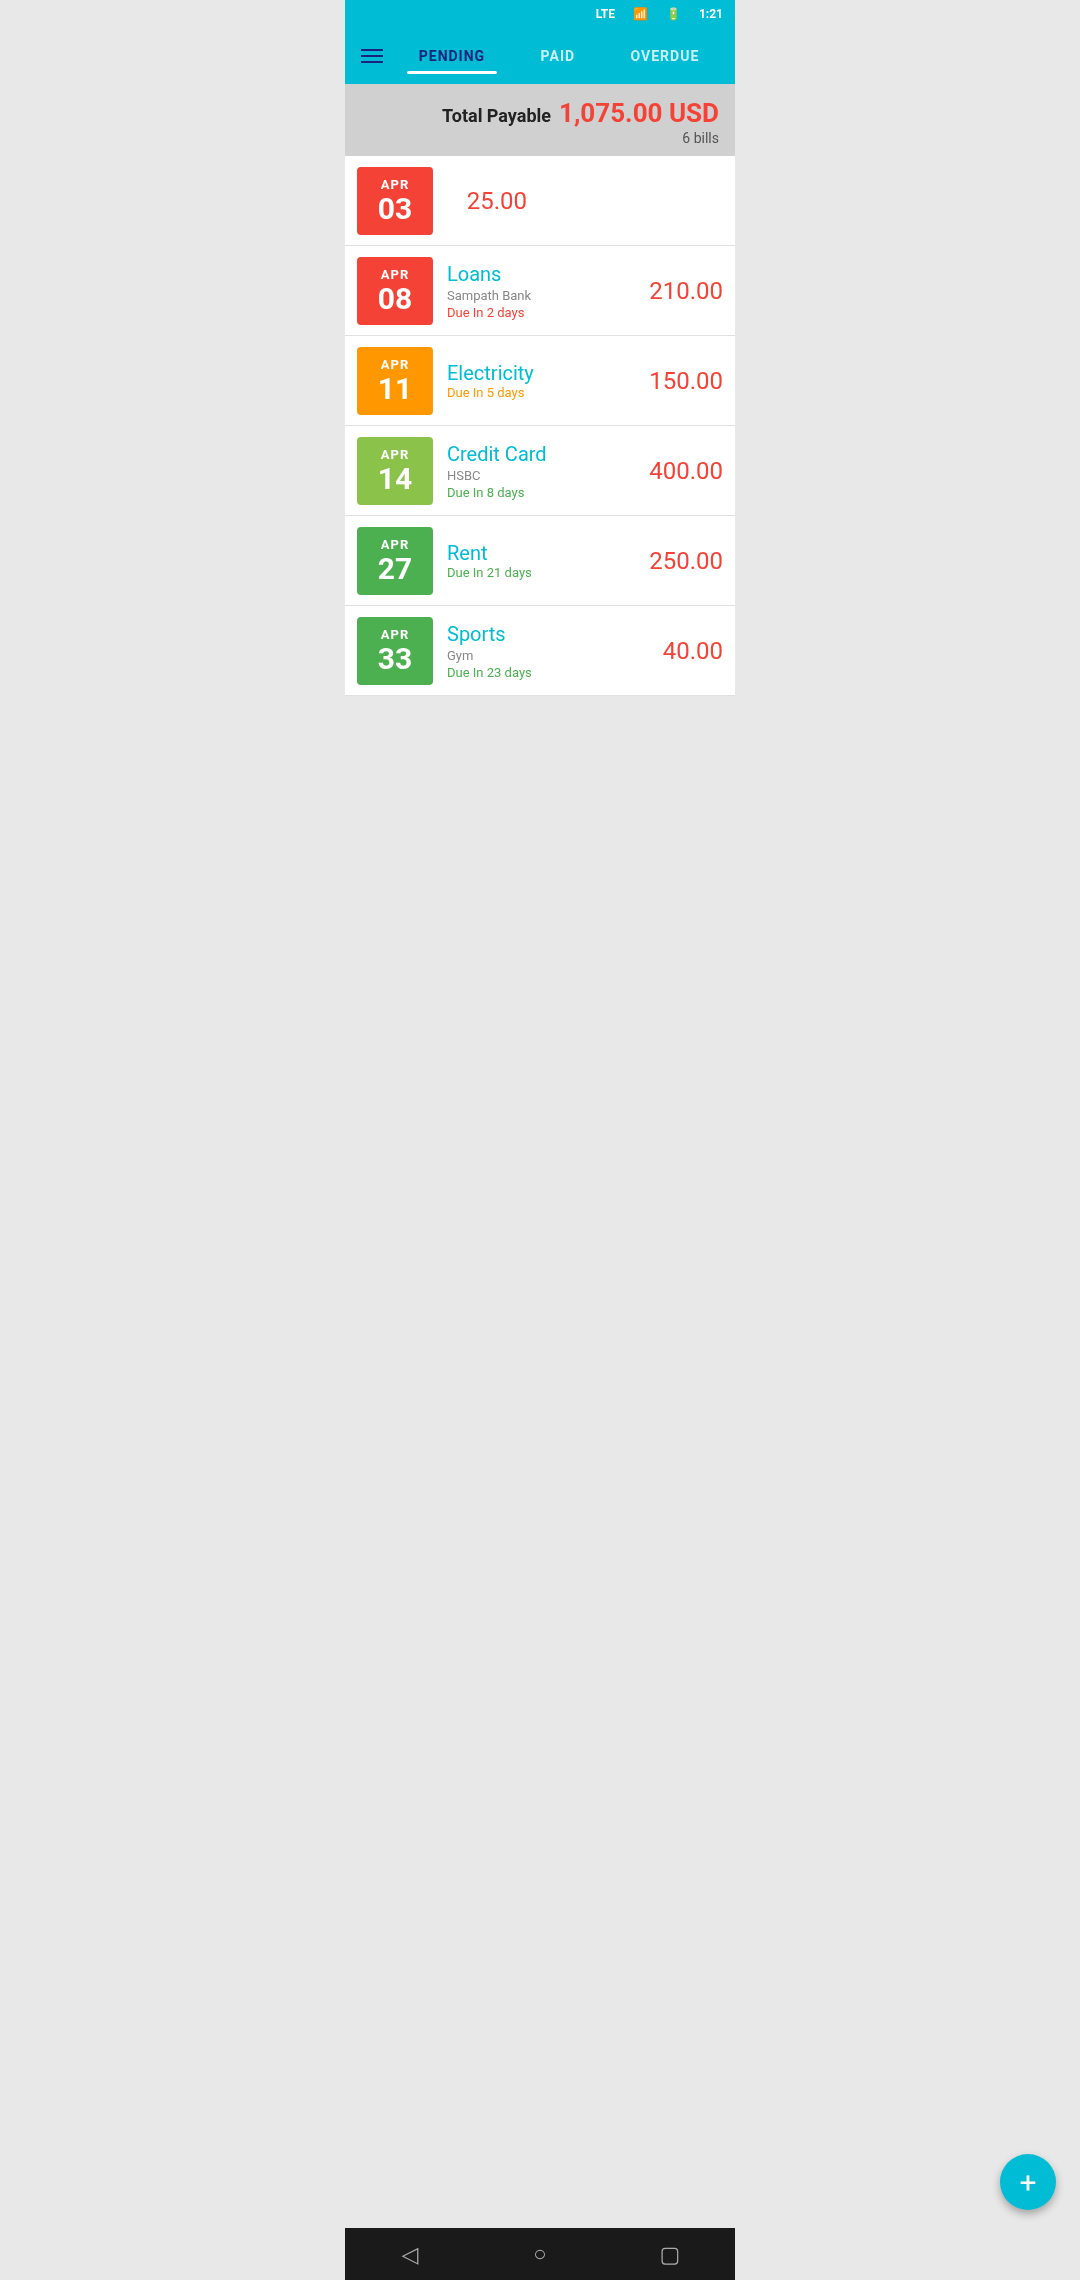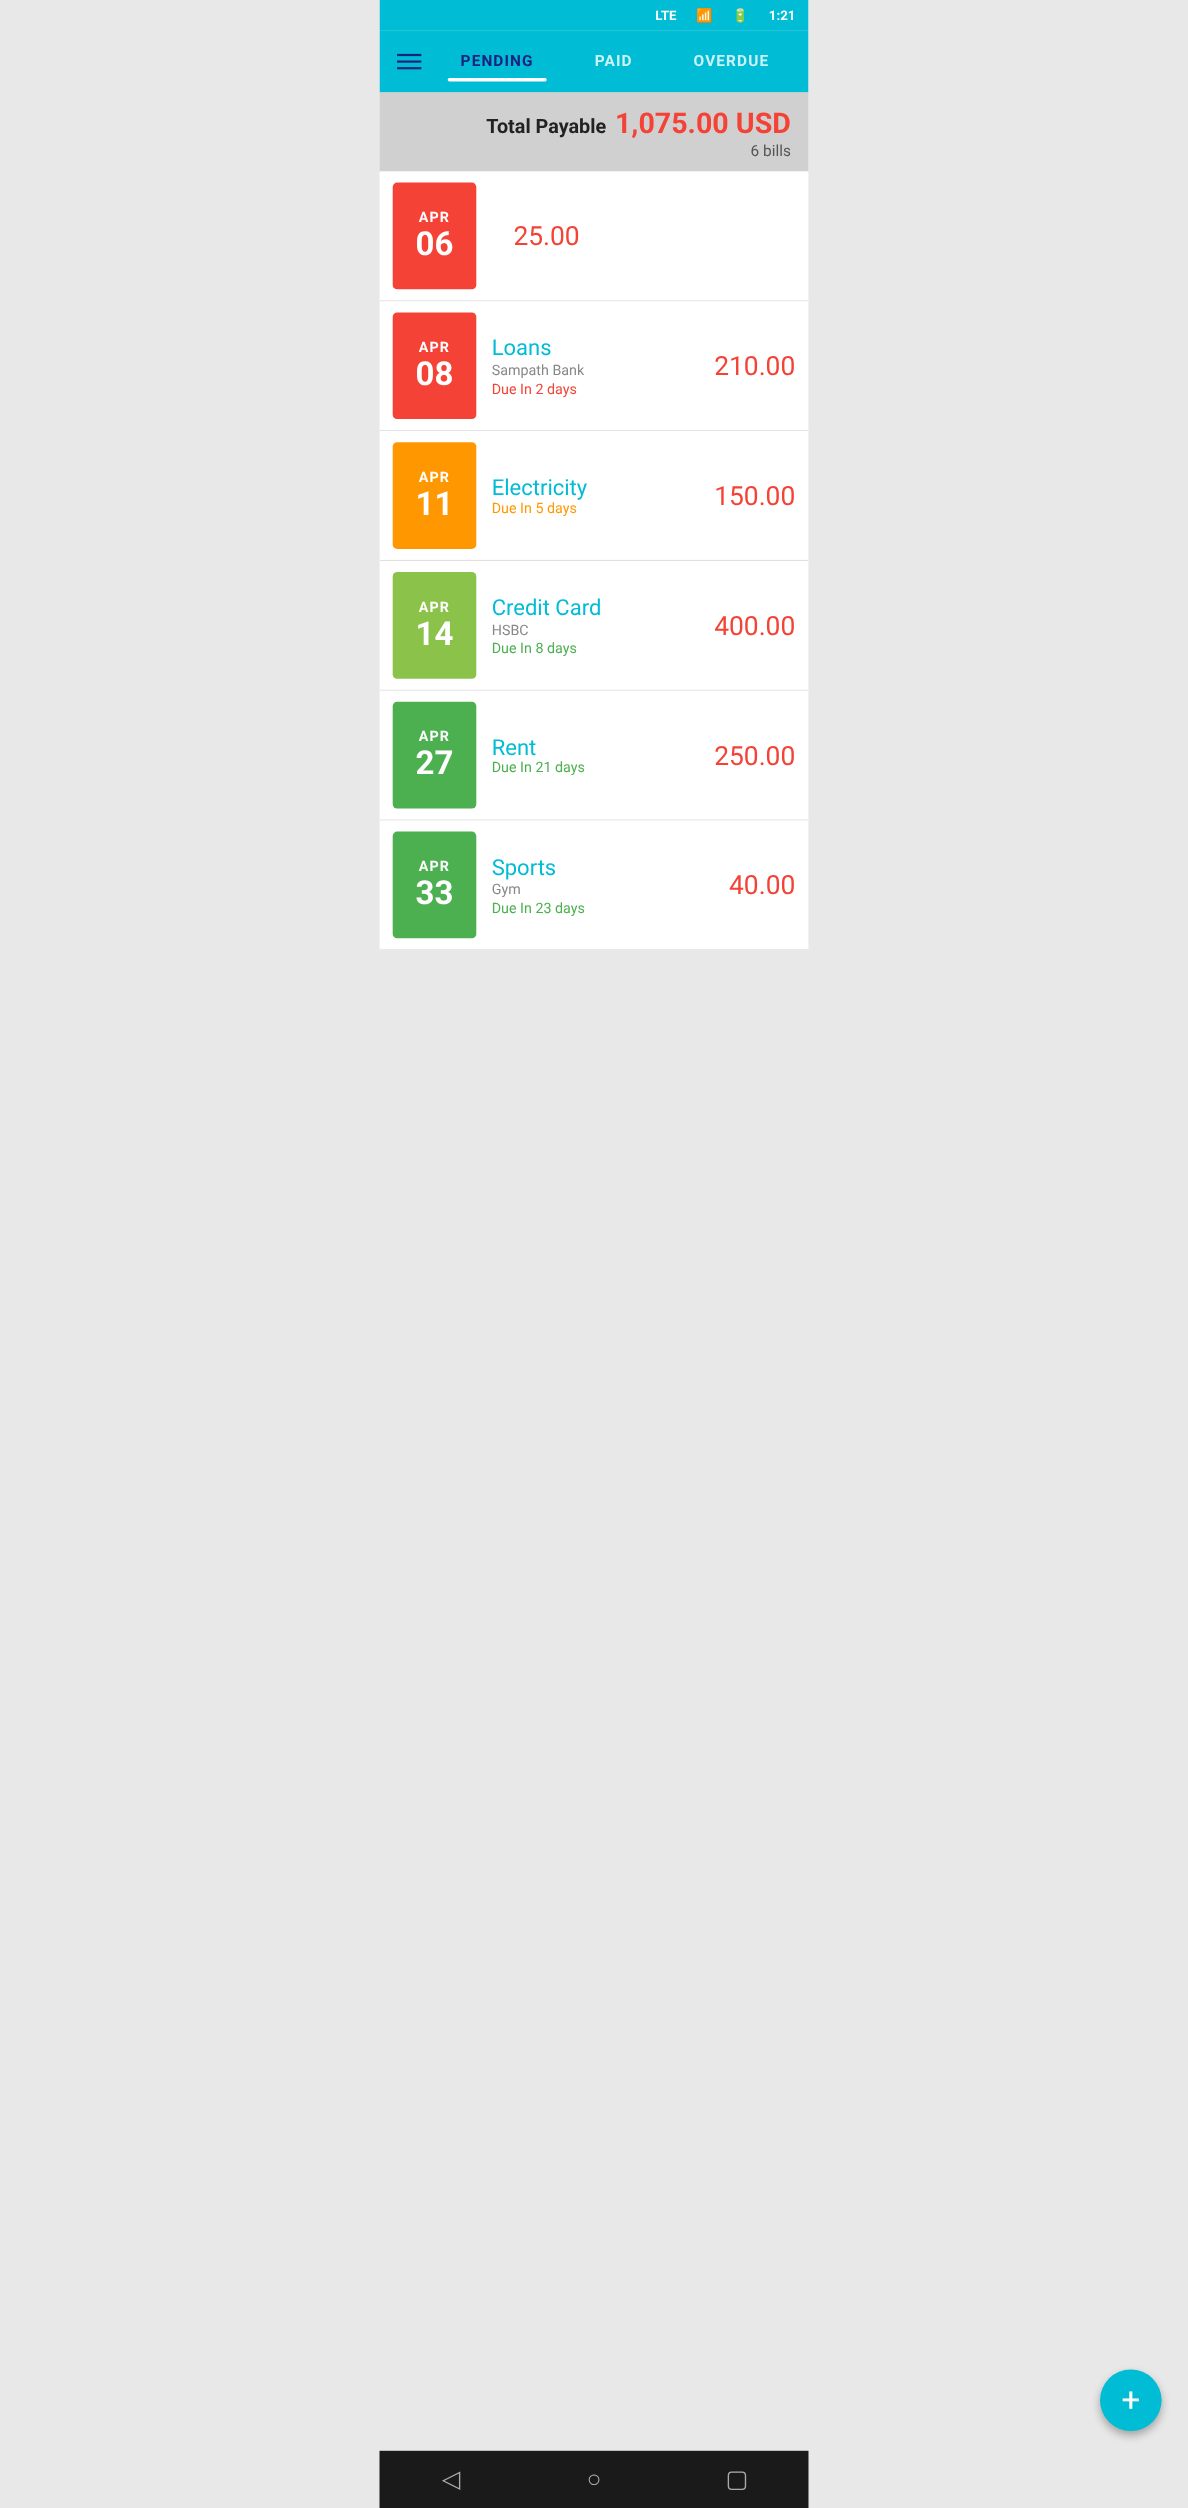--- a/index.html
+++ b/index.html
@@ -123,21 +123,21 @@
       padding: 10px 12px;
       border-bottom: 1px solid #e0e0e0;
       background: white;
       cursor: pointer;
       min-height: 90px;
     }
 
     .date-badge {
       width: 76px;
       min-width: 76px;
-      height: 97px;
+      height: 68px;
       border-radius: 4px;
       display: flex;
       flex-direction: column;
       align-items: center;
       justify-content: center;
       margin-right: 14px;
     }
     .date-badge .month {
       color: white;
       font-size: 13px;
@@ -258,21 +258,21 @@
     <span class="summary-label">Total Payable</span>
     <span class="summary-amount">1,075.00 USD</span>
   </div>
   <div class="summary-bills">6 bills</div>
 </div>
 
 <div class="bills-list" id="bills-container">
 <div class="bill-item">
       <div class="date-badge" style="background:#f44336">
         <span class="month">APR</span>
-        <span class="day">06</span>
+        <span class="day">03</span>
       </div>
       <div class="bill-amount">25.00</div>
     </div>
     <div class="bill-item">
       <div class="date-badge" style="background:#f44336">
         <span class="month">APR</span>
         <span class="day">08</span>
       </div>
       <div class="bill-info">
         <div class="bill-name">Loans</div>

